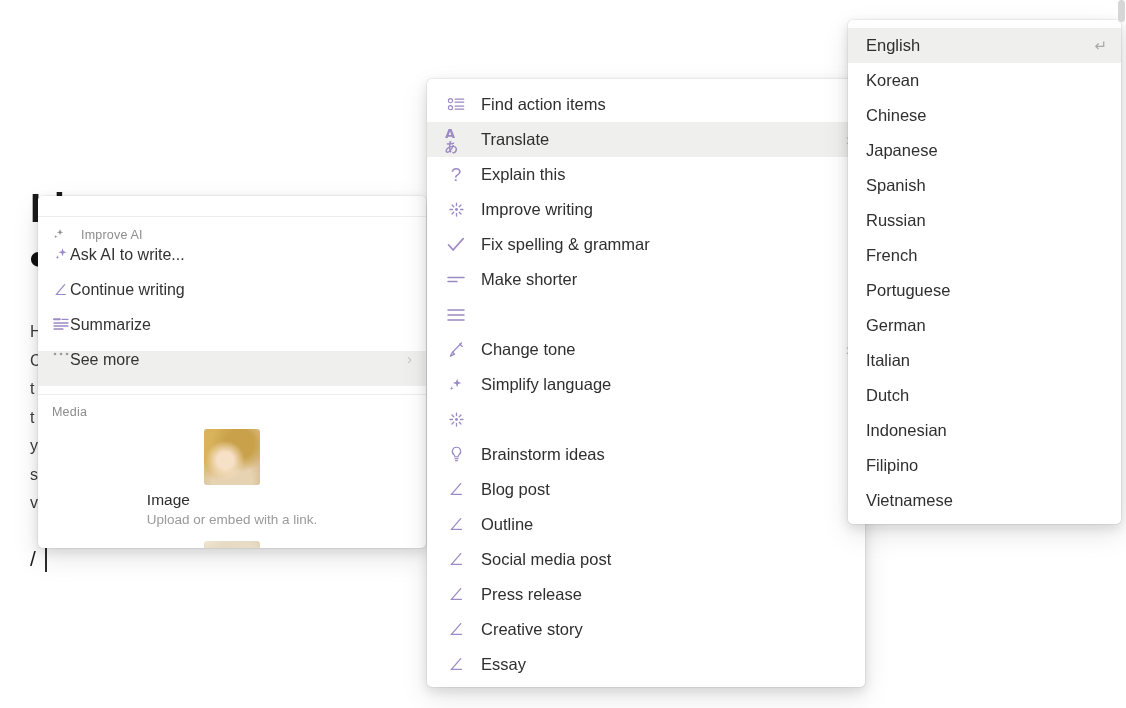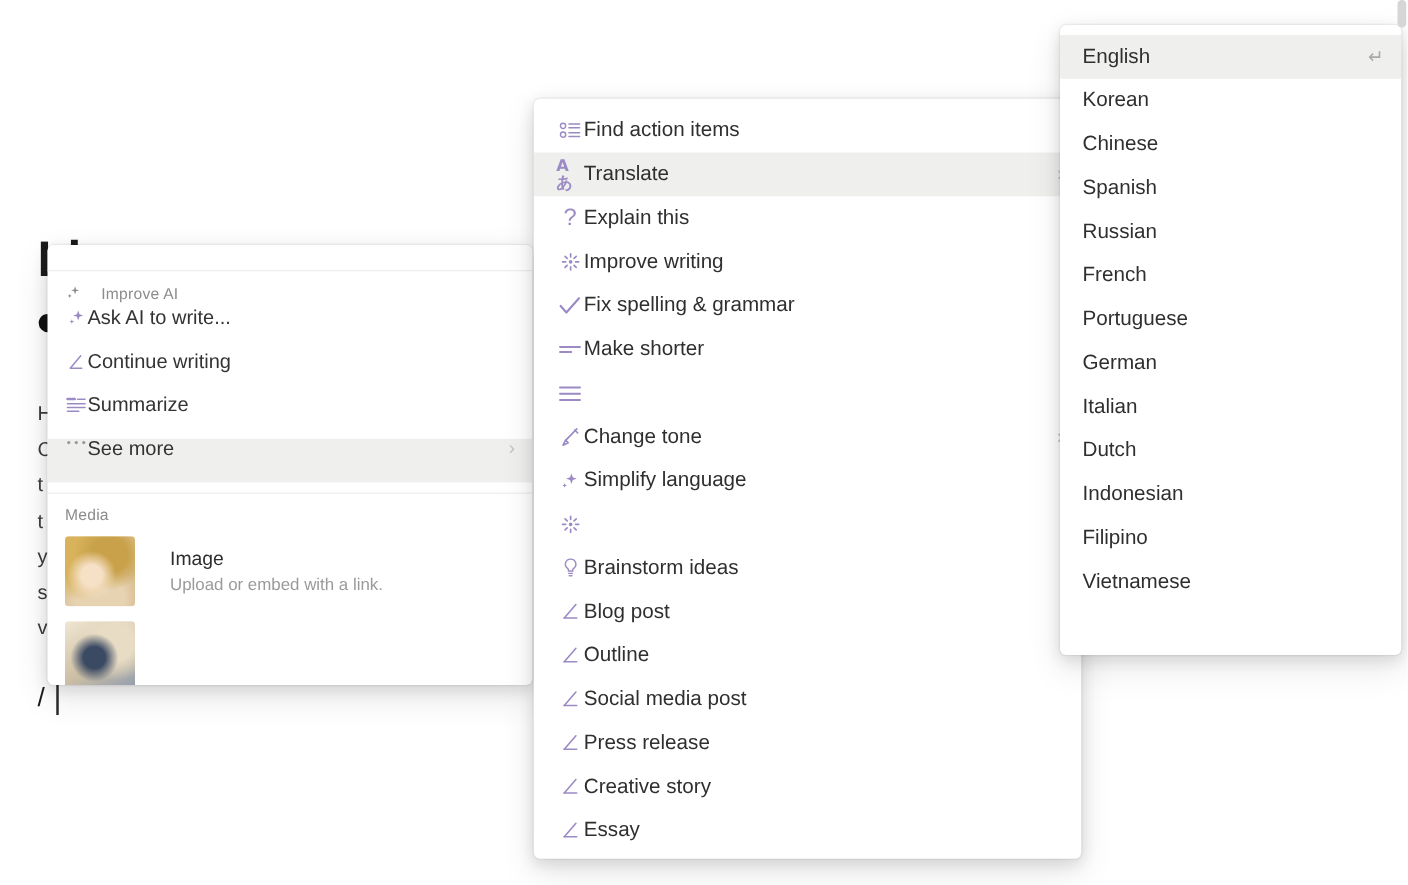--- a/index.html
+++ b/index.html
@@ -140,23 +140,24 @@
   }
   .menu-row.active { background: #efefee; }
   .divider {
     height: 1px;
     background: #ededed;
     margin: 8px 0 0 0;
   }
   .media-row {
     display: flex;
     align-items: center;
-    gap: 28px;
+    gap: 5px;
     padding: 6px 14px;
     cursor: pointer;
+    flex-direction: column;
   }
   .thumb {
     width: 56px;
     height: 56px;
     border-radius: 3px;
     flex: none;
     overflow: hidden;
     background: #e9dcc8;
     position: relative;
   }
@@ -185,20 +186,21 @@
     width: 438px;
     height: 608px;
     padding-top: 8px;
     box-sizing: border-box;
   }
   #ai-menu .ai-row {
     display: flex;
     align-items: center;
     height: 35px;
     padding: 0 14px 0 18px;
+    gap: 14px;
     cursor: pointer;
   }
   #ai-menu .ai-row .ico {
     width: 22px;
     min-width: 22px;
     display: flex;
     align-items: center;
     justify-content: center;
     color: #9b8ac4;
   }
@@ -544,20 +546,23 @@
       <span class="lbl">English</span>
       <span class="ret">↵</span>
     </div>
     <div class="lang-row">
       <span class="lbl">Korean</span>
     </div>
     <div class="lang-row">
       <span class="lbl">Chinese</span>
     </div>
     <div class="lang-row">
+      <span class="lbl">Japanese</span>
+    </div>
+    <div class="lang-row">
       <span class="lbl">Spanish</span>
     </div>
     <div class="lang-row">
       <span class="lbl">Russian</span>
     </div>
     <div class="lang-row">
       <span class="lbl">French</span>
     </div>
     <div class="lang-row">
       <span class="lbl">Portuguese</span>

